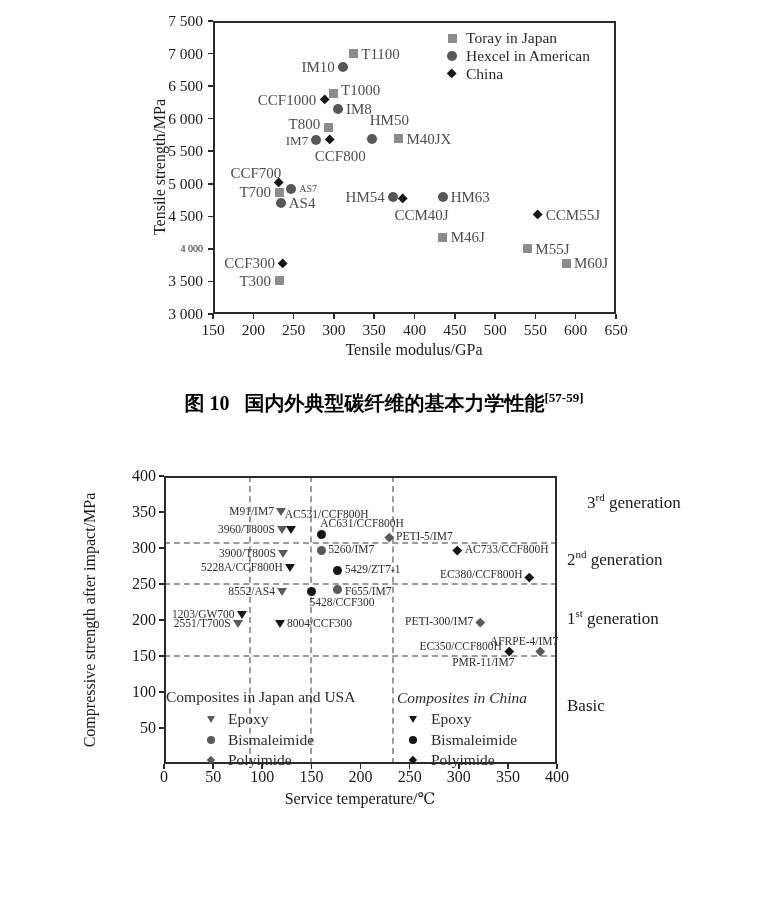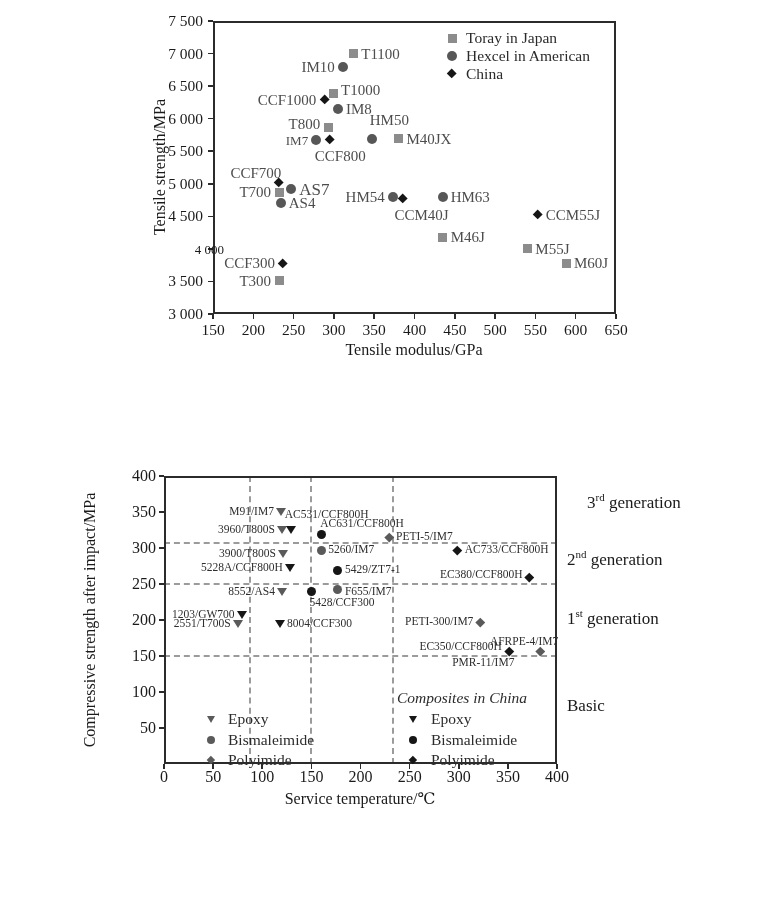--- a/index.html
+++ b/index.html
@@ -48,21 +48,21 @@
       <div class="tlab" style="left: 535.4px; top: 322px; font-size: 15.5px; transform: translateX(-50%);">550</div>
       <div class="tick" style="left: 574.9px; top: 314px; width: 1.6px; height: 5px;"></div>
       <div class="tlab" style="left: 575.7px; top: 322px; font-size: 15.5px; transform: translateX(-50%);">600</div>
       <div class="tick" style="left: 615.2px; top: 314px; width: 1.6px; height: 5px;"></div>
       <div class="tlab" style="left: 616px; top: 322px; font-size: 15.5px; transform: translateX(-50%);">650</div>
       <div class="tick" style="left: 208px; top: 313.2px; width: 5px; height: 1.6px;"></div>
       <div class="tlab" style="left: 203px; top: 314px; font-size: 15.5px; transform: translate(-100%, -50%);">3 000</div>
       <div class="tick" style="left: 208px; top: 280.644px; width: 5px; height: 1.6px;"></div>
       <div class="tlab" style="left: 203px; top: 281.444px; font-size: 15.5px; transform: translate(-100%, -50%);">3 500</div>
       <div class="tick" style="left: 208px; top: 248.089px; width: 5px; height: 1.6px;"></div>
-      <div class="tlab" style="left: 203px; top: 248.889px; font-size: 13px; transform: translate(-100%, -50%); margin-left: 21px;">4 000</div>
+      <div class="tlab" style="left: 203px; top: 248.889px; font-size: 10px; transform: translate(-100%, -50%);">4 000</div>
       <div class="tick" style="left: 208px; top: 215.533px; width: 5px; height: 1.6px;"></div>
       <div class="tlab" style="left: 203px; top: 216.333px; font-size: 15.5px; transform: translate(-100%, -50%);">4 500</div>
       <div class="tick" style="left: 208px; top: 182.978px; width: 5px; height: 1.6px;"></div>
       <div class="tlab" style="left: 203px; top: 183.778px; font-size: 15.5px; transform: translate(-100%, -50%);">5 000</div>
       <div class="tick" style="left: 208px; top: 150.422px; width: 5px; height: 1.6px;"></div>
       <div class="tlab" style="left: 203px; top: 151.222px; font-size: 15.5px; transform: translate(-100%, -50%);">5 500</div>
       <div class="tick" style="left: 208px; top: 117.867px; width: 5px; height: 1.6px;"></div>
       <div class="tlab" style="left: 203px; top: 118.667px; font-size: 15.5px; transform: translate(-100%, -50%);">6 000</div>
       <div class="tick" style="left: 208px; top: 85.3111px; width: 5px; height: 1.6px;"></div>
       <div class="tlab" style="left: 203px; top: 86.1111px; font-size: 15.5px; transform: translate(-100%, -50%);">6 500</div>
@@ -92,21 +92,21 @@
       <div class="plabel" style="left: 406.38px; top: 138.851px; transform: translate(0px, -50%); font-size: 15px; color: rgb(77, 77, 77);">M40JX</div>
       <div class="marker" style="left: 438.21px; top: 232.669px; width: 9px; height: 9px; background: rgb(140, 140, 140);"></div>
       <div class="plabel" style="left: 450.71px; top: 237.169px; transform: translate(0px, -50%); font-size: 15px; color: rgb(77, 77, 77);">M46J</div>
       <div class="marker" style="left: 522.84px; top: 244.389px; width: 9px; height: 9px; background: rgb(140, 140, 140);"></div>
       <div class="plabel" style="left: 535.34px; top: 248.889px; transform: translate(0px, -50%); font-size: 15px; color: rgb(77, 77, 77);">M55J</div>
       <div class="marker" style="left: 561.528px; top: 258.713px; width: 9px; height: 9px; background: rgb(140, 140, 140);"></div>
       <div class="plabel" style="left: 574.028px; top: 263.213px; transform: translate(0px, -50%); font-size: 15px; color: rgb(77, 77, 77);">M60J</div>
       <div class="marker" style="left: 275.704px; top: 198.311px; width: 10px; height: 10px; background: rgb(87, 87, 87); border-radius: 50%;"></div>
       <div class="plabel" style="left: 288.704px; top: 203.311px; transform: translate(0px, -50%); font-size: 15px; color: rgb(77, 77, 77);">AS4</div>
       <div class="marker" style="left: 286.182px; top: 183.987px; width: 10px; height: 10px; background: rgb(87, 87, 87); border-radius: 50%;"></div>
-      <div class="plabel" style="left: 299.182px; top: 188.987px; transform: translate(0px, -50%); font-size: 17px; color: rgb(77, 77, 77);">AS7</div>
+      <div class="plabel" style="left: 299.182px; top: 188.987px; transform: translate(0px, -50%); font-size: 10px; color: rgb(77, 77, 77);">AS7</div>
       <div class="marker" style="left: 311.168px; top: 134.502px; width: 10px; height: 10px; background: rgb(87, 87, 87); border-radius: 50%;"></div>
       <div class="plabel" style="left: 308.168px; top: 139.502px; transform: translate(-100%, -50%); font-size: 13px; color: rgb(77, 77, 77);">IM7</div>
       <div class="marker" style="left: 332.93px; top: 103.9px; width: 10px; height: 10px; background: rgb(87, 87, 87); border-radius: 50%;"></div>
       <div class="plabel" style="left: 345.93px; top: 108.9px; transform: translate(0px, -50%); font-size: 15px; color: rgb(77, 77, 77);">IM8</div>
       <div class="marker" style="left: 337.766px; top: 62.2289px; width: 10px; height: 10px; background: rgb(87, 87, 87); border-radius: 50%;"></div>
       <div class="plabel" style="left: 334.766px; top: 67.2289px; transform: translate(-100%, -50%); font-size: 15px; color: rgb(77, 77, 77);">IM10</div>
       <div class="marker" style="left: 366.782px; top: 133.526px; width: 10px; height: 10px; background: rgb(87, 87, 87); border-radius: 50%;"></div>
       <div class="plabel" style="left: 369.782px; top: 127.526px; transform: translate(0px, -100%); font-size: 15px; color: rgb(77, 77, 77);">HM50</div>
       <div class="marker" style="left: 387.738px; top: 191.8px; width: 10px; height: 10px; background: rgb(87, 87, 87); border-radius: 50%;"></div>
       <div class="plabel" style="left: 384.738px; top: 196.8px; transform: translate(-100%, -50%); font-size: 15px; color: rgb(77, 77, 77);">HM54</div>
@@ -119,20 +119,23 @@
       <div class="marker" style="left: 326.18px; top: 135.812px; width: 7.38px; height: 7.38px; background: rgb(22, 22, 22); transform: rotate(45deg);"></div>
       <div class="plabel" style="left: 314.87px; top: 148.502px; transform: translate(0px, 0px); font-size: 15px; color: rgb(77, 77, 77);">CCF800</div>
       <div class="marker" style="left: 320.538px; top: 96.0944px; width: 7.38px; height: 7.38px; background: rgb(22, 22, 22); transform: rotate(45deg);"></div>
       <div class="plabel" style="left: 316.228px; top: 99.7844px; transform: translate(-100%, -50%); font-size: 15px; color: rgb(77, 77, 77);">CCF1000</div>
       <div class="marker" style="left: 398.72px; top: 195.063px; width: 7.38px; height: 7.38px; background: rgb(22, 22, 22); transform: rotate(45deg);"></div>
       <div class="plabel" style="left: 394.41px; top: 207.753px; transform: translate(0px, 0px); font-size: 15px; color: rgb(77, 77, 77);">CCM40J</div>
       <div class="marker" style="left: 534.128px; top: 211.341px; width: 7.38px; height: 7.38px; background: rgb(22, 22, 22); transform: rotate(45deg);"></div>
       <div class="plabel" style="left: 545.818px; top: 215.031px; transform: translate(0px, -50%); font-size: 15px; color: rgb(77, 77, 77);">CCM55J</div>
     </div>
 
+  <div class="caption" style="top:390px">
+    <span class="cap-tag">图 10</span><span class="cap-text">国内外典型碳纤维的基本力学性能</span><sup class="cap-ref">[57-59]</sup>
+  </div>
 
   <div id="fig11" class="chart-layer">
       <div class="guide-h" style="left: 164px; top: 655px; width: 393px;"></div>
       <div class="guide-h" style="left: 164px; top: 583px; width: 393px;"></div>
       <div class="guide-h" style="left: 164px; top: 541.96px; width: 393px;"></div>
       <div class="guide-v" style="left: 249.46px; top: 476px; height: 288px;"></div>
       <div class="guide-v" style="left: 310.375px; top: 476px; height: 288px;"></div>
       <div class="guide-v" style="left: 391.923px; top: 476px; height: 288px;"></div>
       <div class="frame" style="left: 164px; top: 476px; width: 393px; height: 288px;"></div>
       <div class="tick" style="left: 163.2px; top: 764px; width: 1.6px; height: 5px;"></div>
@@ -168,20 +171,21 @@
       <div class="tick" style="left: 159px; top: 511.2px; width: 5px; height: 1.6px;"></div>
       <div class="tlab" style="left: 156px; top: 512px; font-size: 16px; transform: translate(-100%, -50%);">350</div>
       <div class="tick" style="left: 159px; top: 475.2px; width: 5px; height: 1.6px;"></div>
       <div class="tlab" style="left: 156px; top: 476px; font-size: 16px; transform: translate(-100%, -50%);">400</div>
       <div class="axis-title" style="left: 360px; top: 791px; font-size: 16px; transform: translateX(-50%);">Service temperature/℃</div>
       <div class="axis-title" style="left: 90px; top: 620px; font-size: 16px; transform: translate(-50%, -50%) rotate(-90deg);">Compressive strength after impact/MPa</div>
       <div class="zone" style="left: 567px; top: 501.92px; font-size: 17px; transform: translateY(-50%); margin-left: 20px;"><span>3</span><sup style="font-size: 11px;">rd</sup><span> generation</span></div>
       <div class="zone" style="left: 567px; top: 558.8px; font-size: 17px; transform: translateY(-50%);"><span>2</span><sup style="font-size: 11px;">nd</sup><span> generation</span></div>
       <div class="zone" style="left: 567px; top: 617.84px; font-size: 17px; transform: translateY(-50%);"><span>1</span><sup style="font-size: 11px;">st</sup><span> generation</span></div>
       <div class="zone" style="left: 567px; top: 704.96px; font-size: 17px; transform: translateY(-50%);"><span>Basic</span></div>
+      <div class="legtext" style="left: 166px; top: 697px; transform: translate(0px, -50%); font-size: 15.5px;">Composites in Japan and USA</div>
       <div class="marker" style="left: 206.5px; top: 715.5px; width: 0px; height: 0px; border-left: 4.5px solid transparent; border-right: 4.5px solid transparent; border-top: 7px solid rgb(90, 90, 90);"></div>
       <div class="legtext" style="left: 228px; top: 719px; transform: translate(0px, -50%); font-size: 15.5px;">Epoxy</div>
       <div class="marker" style="left: 207px; top: 736px; width: 8px; height: 8px; background: rgb(90, 90, 90); border-radius: 50%;"></div>
       <div class="legtext" style="left: 228px; top: 740px; transform: translate(0px, -50%); font-size: 15.5px;">Bismaleimide</div>
       <div class="marker" style="left: 208.13px; top: 757.13px; width: 5.74px; height: 5.74px; background: rgb(90, 90, 90); transform: rotate(45deg);"></div>
       <div class="legtext" style="left: 228px; top: 760px; transform: translate(0px, -50%); font-size: 15.5px;">Polyimide</div>
       <div class="legtext" style="left: 397px; top: 698px; transform: translate(0px, -50%); font-size: 15.5px; font-style: italic;">Composites in China</div>
       <div class="marker" style="left: 408.5px; top: 715.5px; width: 0px; height: 0px; border-left: 4.5px solid transparent; border-right: 4.5px solid transparent; border-top: 7px solid rgb(22, 22, 22);"></div>
       <div class="legtext" style="left: 431px; top: 719px; transform: translate(0px, -50%); font-size: 15.5px;">Epoxy</div>
       <div class="marker" style="left: 409px; top: 736px; width: 8px; height: 8px; background: rgb(22, 22, 22); border-radius: 50%;"></div>

